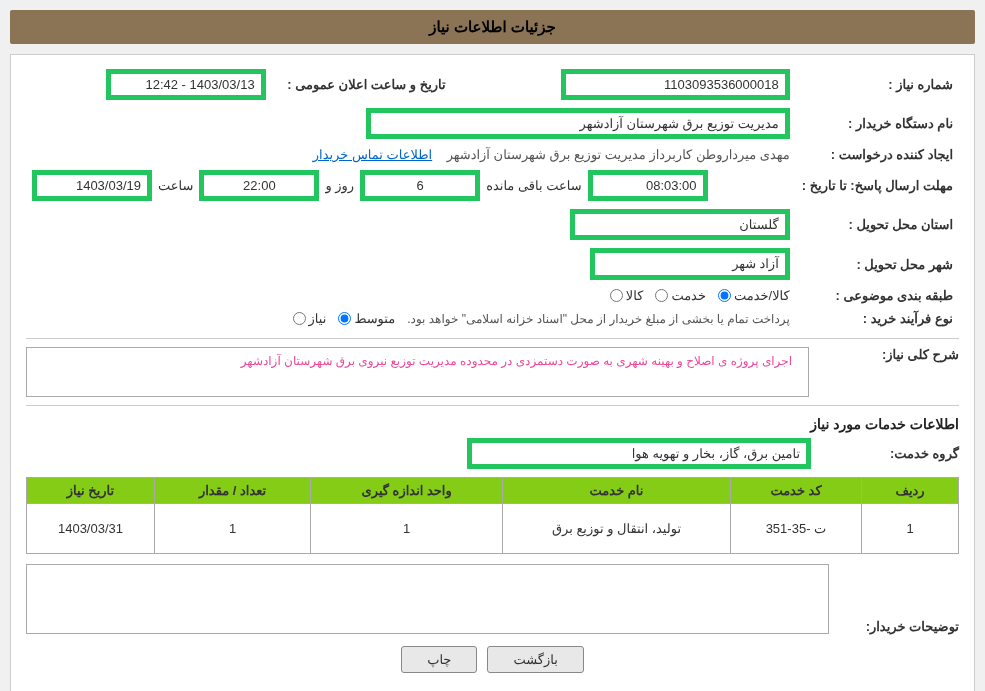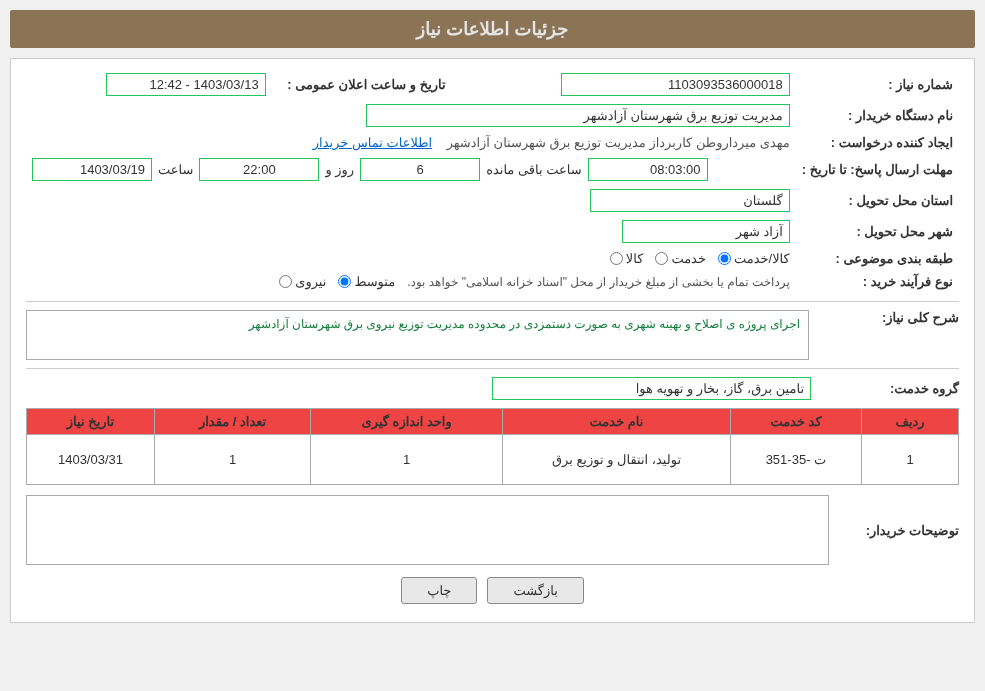--- a/index.html
+++ b/index.html
@@ -11,24 +11,24 @@
       color: #333;
     }
     .page-container {
       width: 985px;
       min-height: 691px;
       background: #f0f0f0;
       padding: 10px;
     }
     .header-bar {
       background: #8B7355;
-      color: #e5e5e5;
+      color: #000000;
       text-align: center;
       padding: 8px 0;
-      font-size: 18px;
+      font-size: 15px;
       font-weight: bold;
       margin-bottom: 10px;
       border-radius: 2px;
     }
     .main-card {
       background: white;
       border: 1px solid #ccc;
       padding: 10px 15px;
     }
     .info-table {
@@ -44,21 +44,21 @@
       text-align: right;
       color: #333;
       font-weight: bold;
       white-space: nowrap;
       width: 140px;
     }
     .value-cell {
       text-align: right;
     }
     .input-box {
-      border: 1px solid #22c55e;
+      border: 5px solid #22c55e;
       padding: 3px 6px;
       background: white;
       min-width: 120px;
       display: inline-block;
       text-align: right;
     }
     .input-medium {
       width: 220px;
     }
     .link-blue {
@@ -87,21 +87,21 @@
       font-size: 14px;
       margin: 10px 0 6px 0;
       color: #222;
     }
     .services-table {
       width: 100%;
       border-collapse: collapse;
       margin-bottom: 10px;
     }
     .services-table th {
-      background: #ef4444;
+      background: #84cc16;
       border: 1px solid #aaa;
       padding: 5px 16px;
       text-align: center;
       font-weight: bold;
     }
     .services-table td {
       border: 1px solid #aaa;
       padding: 17px 8px;
       text-align: center;
     }
@@ -135,25 +135,25 @@
       background: #e8e8e8;
       color: #333;
     }
     .divider {
       border: none;
       border-top: 1px solid #ccc;
       margin: 8px 0;
     }
     .description-box {
       border: 1px solid #aaa;
-      padding: 6px 8px;
+      padding: 6px 16px;
       min-height: 50px;
       text-align: right;
       direction: rtl;
-      color: #15803d;
+      color: #ec4899;
       font-size: 12px;
     }
     .group-row {
       display: flex;
       align-items: center;
       gap: 8px;
     }
   </style>
 </head>
 <body>
@@ -201,27 +201,27 @@
             <span>روز و</span>
             <span class="input-box" style="width:70px; text-align:center;">22:00</span>
             <span>ساعت</span>
             <span class="input-box" style="width:110px;">1403/03/19</span>
           </div>
         </td>
       </tr>
       <tr>
         <td class="label-cell">استان محل تحویل :</td>
         <td colspan="3" class="value-cell">
-          <span class="input-box" style="width:200px;">گلستان</span>
+          <span class="input-box" style="width:220px;">گلستان</span>
         </td>
       </tr>
       <tr>
         <td class="label-cell">شهر محل تحویل :</td>
         <td colspan="3" class="value-cell">
-          <span class="input-box" style="width:168px;">آزاد شهر</span>
+          <span class="input-box" style="width:200px;font-family:Liberation Serif, serif;">آزاد شهر</span>
         </td>
       </tr>
       <tr>
         <td class="label-cell">طبقه بندی موضوعی :</td>
         <td colspan="3" class="value-cell">
           <div class="radio-group">
             <div class="radio-item">
               <span>کالا/خدمت</span>
               <input type="radio" name="tabaqe" checked="" style="">
             </div>
@@ -239,44 +239,45 @@
       <tr>
         <td class="label-cell">نوع فرآیند خرید :</td>
         <td colspan="3" class="value-cell">
           <div class="radio-group">
             <span style="color:#555; font-size:12px;text-align:right;">پرداخت تمام یا بخشی از مبلغ خریدار از محل "اسناد خزانه اسلامی" خواهد بود.</span>
             <div class="radio-item">
               <span>متوسط</span>
               <input type="radio" name="farayand" checked="" style="">
             </div>
             <div class="radio-item">
-              <span>نیروی</span>
+              <span>نیاز</span>
               <input type="radio" name="farayand" style="">
             </div>
           </div>
         </td>
       </tr>
     </tbody>
       </table>
 
     <hr class="divider">
 
     <div style="margin-bottom:8px;">
       <div style="display:flex; align-items:flex-start; gap:10px;">
         <span class="label-cell" style="font-weight:bold; min-width:120px; text-align:right;">شرح کلی نیاز:</span>
         <div class="description-box" style="flex:1;">اجرای پروژه ی اصلاح و بهینه شهری به صورت دستمزدی در محدوده مدیریت توزیع نیروی برق شهرستان آزادشهر</div>
       </div>
     </div>
 
     <hr class="divider">
 
+    <div class="section-title">اطلاعات خدمات مورد نیاز</div>
 
     <div class="group-row" style="margin-bottom:8px;">
       <span class="label-cell" style="font-weight:bold; min-width:100px;">گروه خدمت:</span>
-      <span class="input-box" style="width:319px;">تامین برق، گاز، بخار و تهویه هوا</span>
+      <span class="input-box" style="width:344px;">تامین برق، گاز، بخار و تهویه هوا</span>
     </div>
 
     <table class="services-table">
       <thead>
         <tr>
           <th>ردیف</th>
           <th>کد خدمت</th>
           <th>نام خدمت</th>
           <th>واحد اندازه گیری</th>
           <th>تعداد / مقدار</th>
@@ -288,21 +289,21 @@
             <td>1</td>
             <td>ت -35-351</td>
             <td>تولید، انتقال و توزیع برق</td>
             <td>1</td>
             <td>1</td>
             <td>1403/03/31</td>
           </tr>
         </tbody>
     </table>
 
-    <div style="display:flex; align-items:center; gap:10px; margin-bottom:8px;">
+    <div style="display:flex; align-items:flex-end; gap:10px; margin-bottom:8px;">
       <span class="label-cell" style="font-weight:bold; min-width:120px; text-align:right;">توضیحات خریدار:</span>
       <textarea class="textarea-box" style=""></textarea>
     </div>
 
     <div class="btn-row">
       <button class="btn btn-back">بازگشت</button>
       <button class="btn btn-print">چاپ</button>
     </div>
 
   </div>

